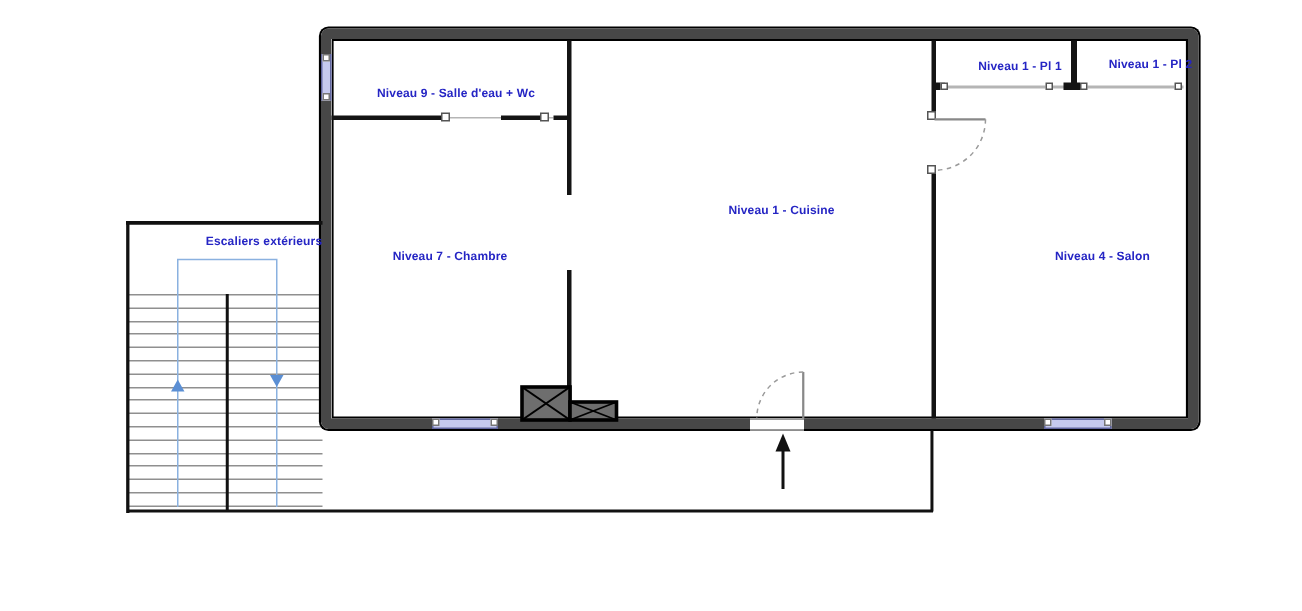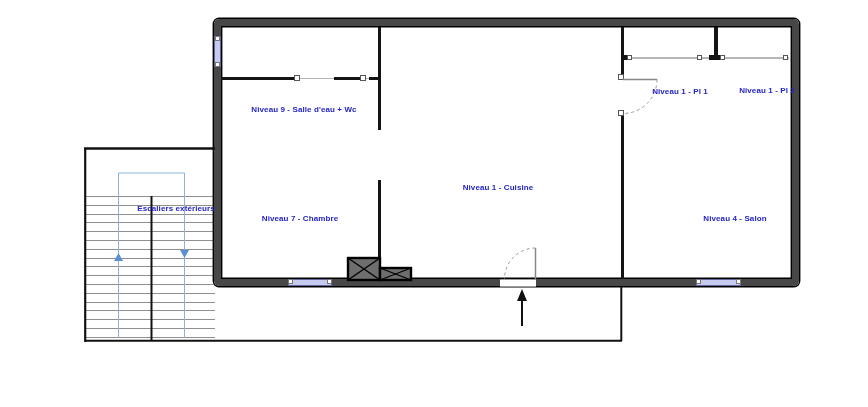--- a/index.html
+++ b/index.html
@@ -22,21 +22,20 @@
   .window .end{position:absolute;background:#fff;border:1px solid #777;box-sizing:border-box;}
   .window.h .end{width:5px;height:5px;top:-1px;}
   .window.h .end.l{left:-1px;} .window.h .end.r{right:-1px;}
   .window.v .end{width:5px;height:5px;left:0px;}
   .window.v .end.t{top:-1px;} .window.v .end.b{bottom:-1px;}
   .tread{position:absolute;height:1px;background:#8f8f8f;z-index:0;}
   .rlabel{
     position:absolute;transform:translate(-50%,-50%);
     color:#2525c4;font-size:8px;font-weight:bold;white-space:nowrap;z-index:6;
     letter-spacing:.1px;
-    margin-top:47px;
   }
   svg.overlay{position:absolute;left:0;top:0;z-index:5;pointer-events:none;}
 </style>
 </head>
 <body>
 
 <div id="plan">
 
   <div class="building"></div>
 
@@ -128,18 +127,18 @@
     </g>
     <g>
       <rect x="380" y="268" width="31" height="12" fill="#6e6e6e" stroke="#000" stroke-width="2.4"></rect>
       <line x1="380" y1="268" x2="411" y2="280" stroke="#000" stroke-width="1.2"></line>
       <line x1="380" y1="280" x2="411" y2="268" stroke="#000" stroke-width="1.2"></line>
     </g>
   </svg>
 
   <div class="rlabel" style="left:304px;top:62px;">Niveau 9 - Salle d'eau + Wc</div>
   <div class="rlabel" style="left:300px;top:171px;">Niveau 7 - Chambre</div>
-  <div class="rlabel" style="left:498px;top:140px;">Niveau 1 - Cuisine</div>
+  <div class="rlabel" style="left:521px;top:140px;">Niveau 1 - Cuisine</div>
   <div class="rlabel" style="left:735px;top:171px;">Niveau 4 - Salon</div>
   <div class="rlabel" style="left:680px;top:44px;">Niveau 1 - Pl 1</div>
   <div class="rlabel" style="left:767px;top:43px;">Niveau 1 - Pl 2</div>
   <div class="rlabel" style="left:176px;top:161px;">Escaliers extérieurs</div>
 </div>
 
 </body></html>

